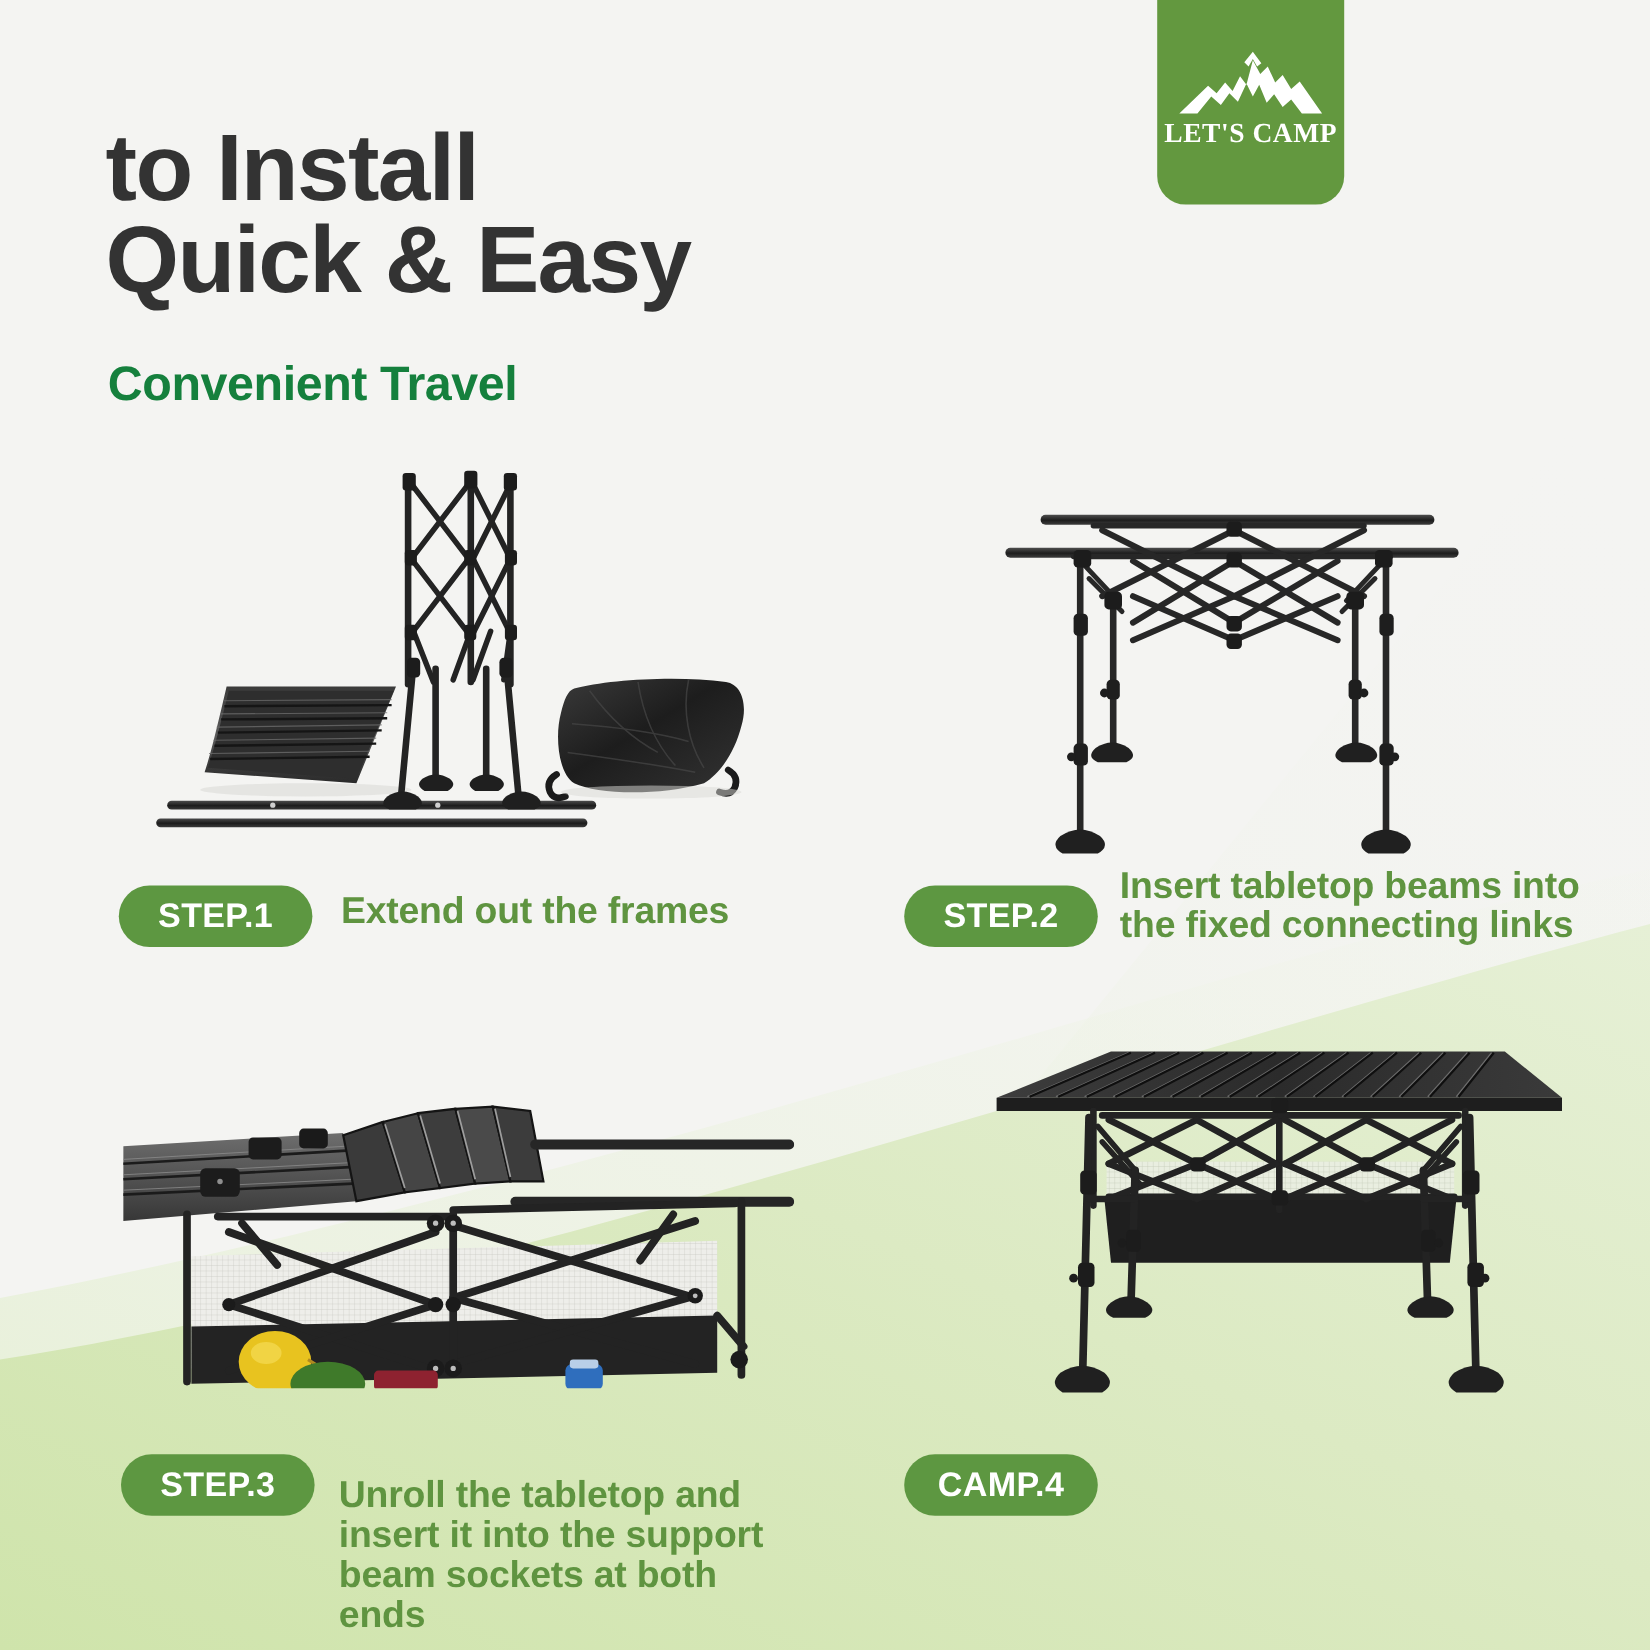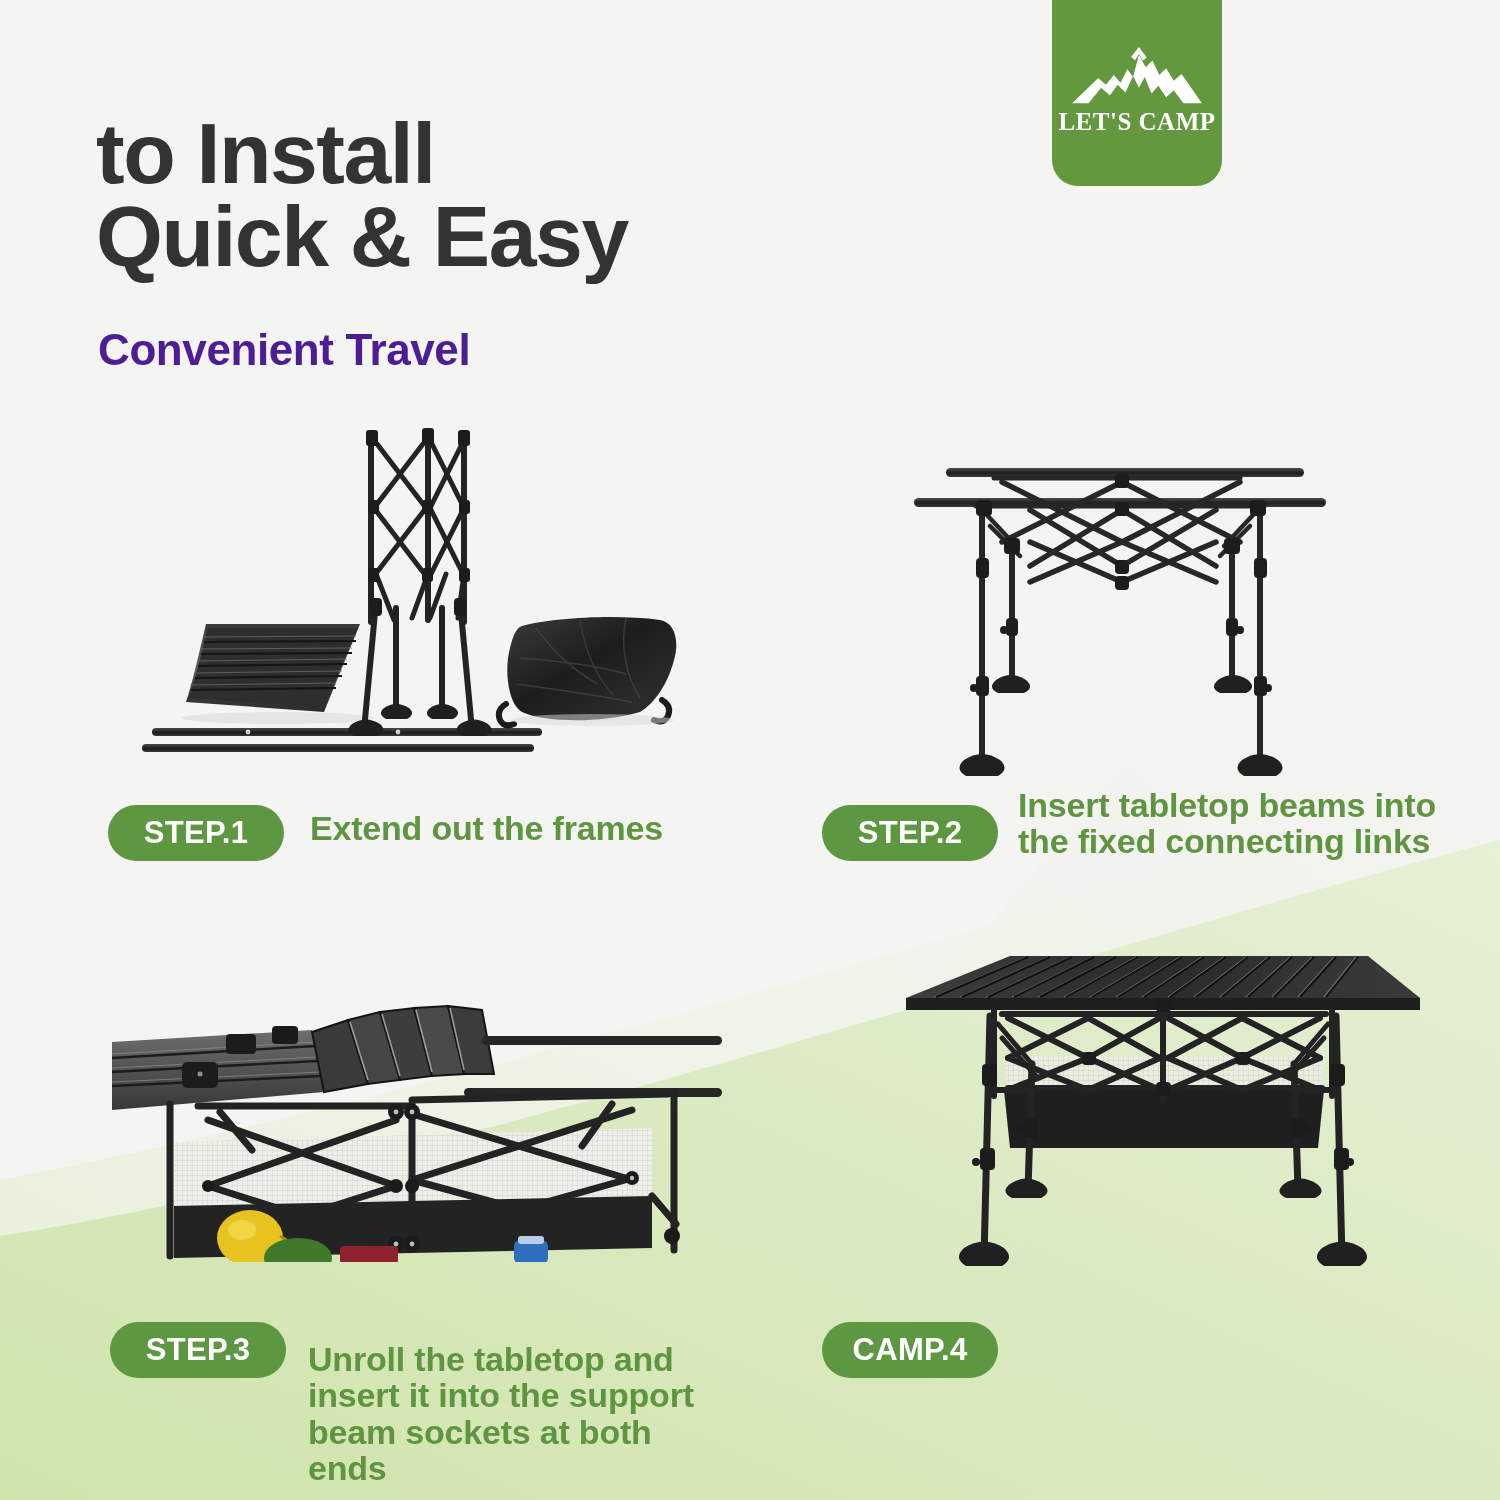--- a/index.html
+++ b/index.html
@@ -30,21 +30,21 @@
   }
 
   
   .title{
     position:absolute;left:96px;top:112px;width:840px;
     font-size:86px;line-height:.97;font-weight:bold;color:#333333;
     letter-spacing:-1.5px;
   }
   .subtitle{
     position:absolute;left:98px;top:325px;
-    font-size:44px;font-weight:bold;color:#4c1d95;letter-spacing:-.4px;
+    font-size:44px;font-weight:bold;color:#15803d;letter-spacing:-.4px;
   }
 
   
   .step-badge{
     position:absolute;height:56px;min-width:176px;border-radius:28px;
     background:#5d9741;display:flex;align-items:center;justify-content:center;
     color:#ffffff;font-weight:bold;font-size:31px;letter-spacing:.3px;
     box-sizing:border-box;padding:10px 14px;
   }
   .step-caption{

